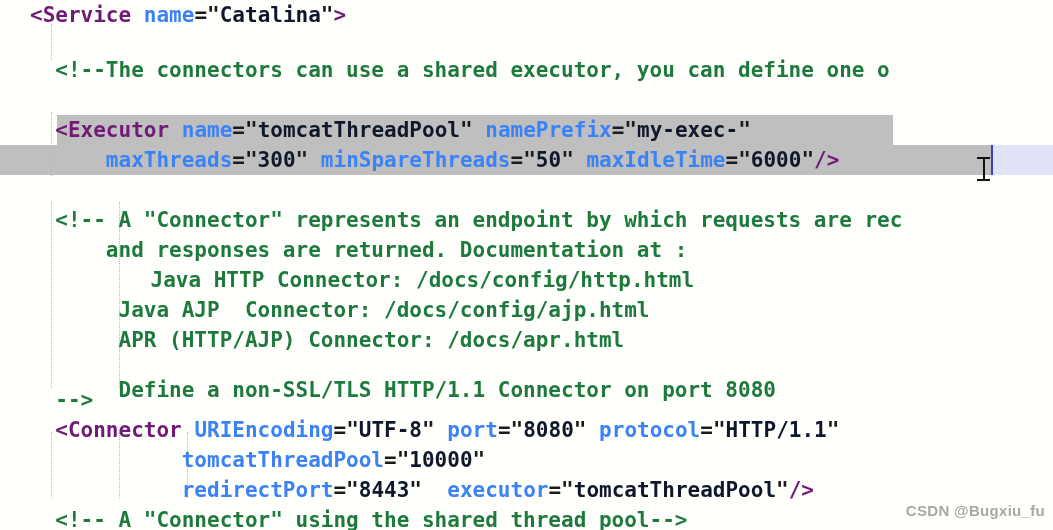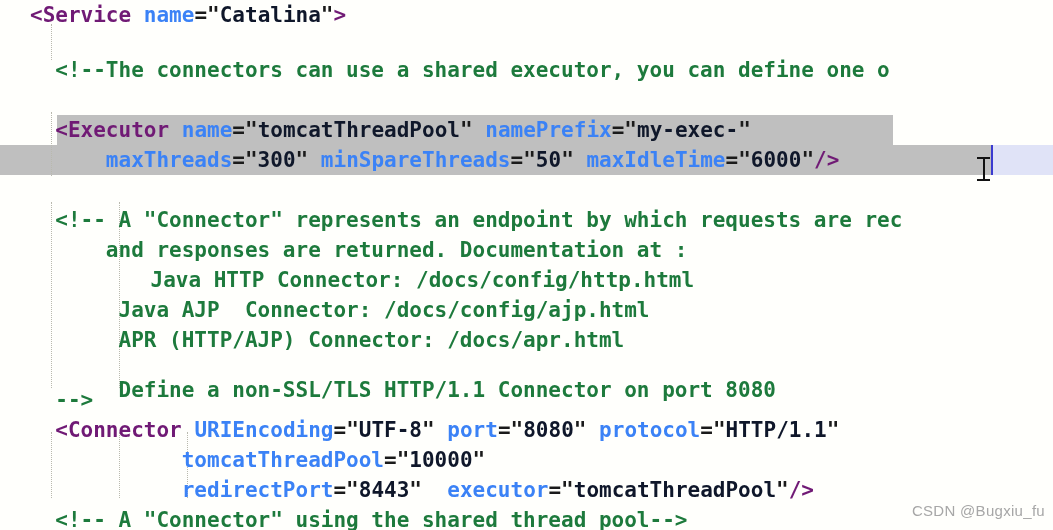--- a/index.html
+++ b/index.html
@@ -102,21 +102,21 @@
     background: #111;
   }
 
   
   #watermark {
     position: absolute;
     right: 8px;
     bottom: 4px;
     font-family: "Liberation Sans", sans-serif;
     font-size: 15px;
-    font-weight: 400;
+    font-weight: 700;
     color: #a7a7a7;
     letter-spacing: 0.3px;
   }
 </style>
 </head>
 <body>
 
 <div id="editor">
 
   <div class="layer" id="bg-layer">

